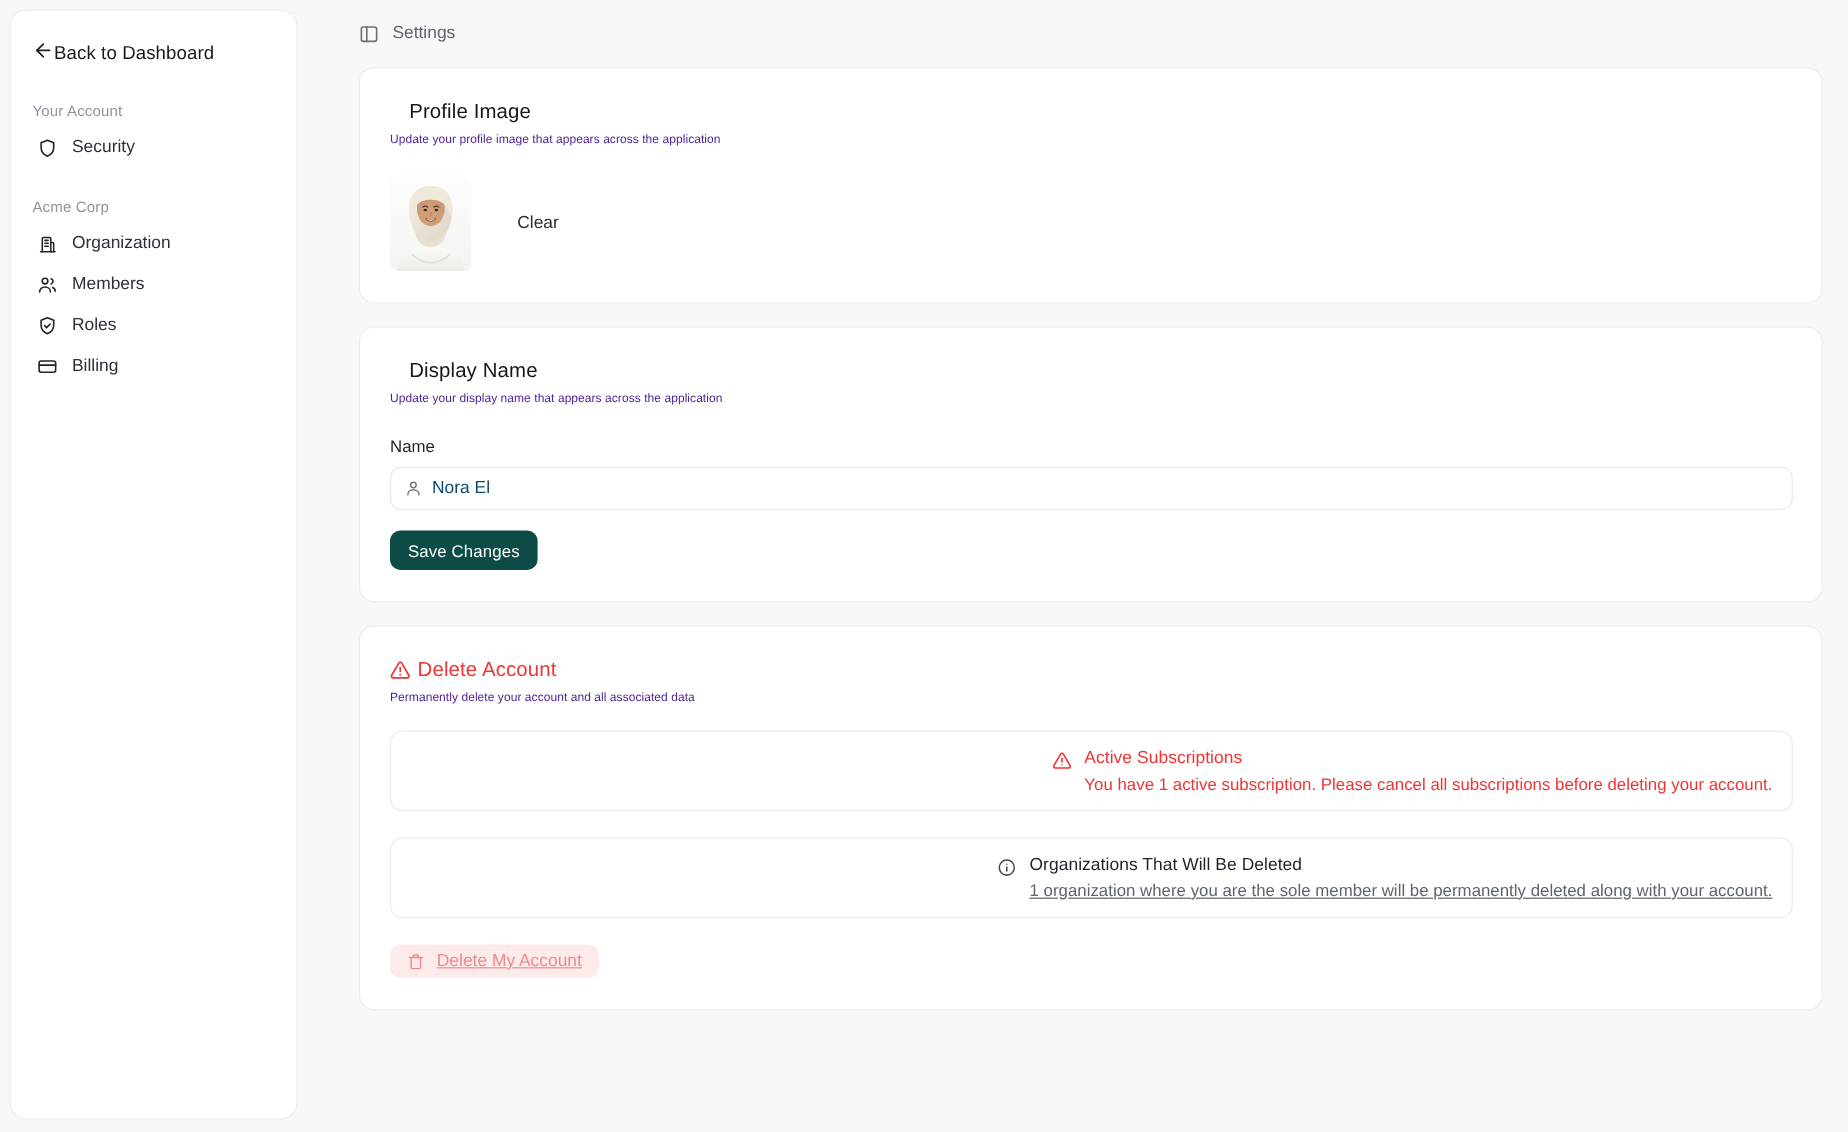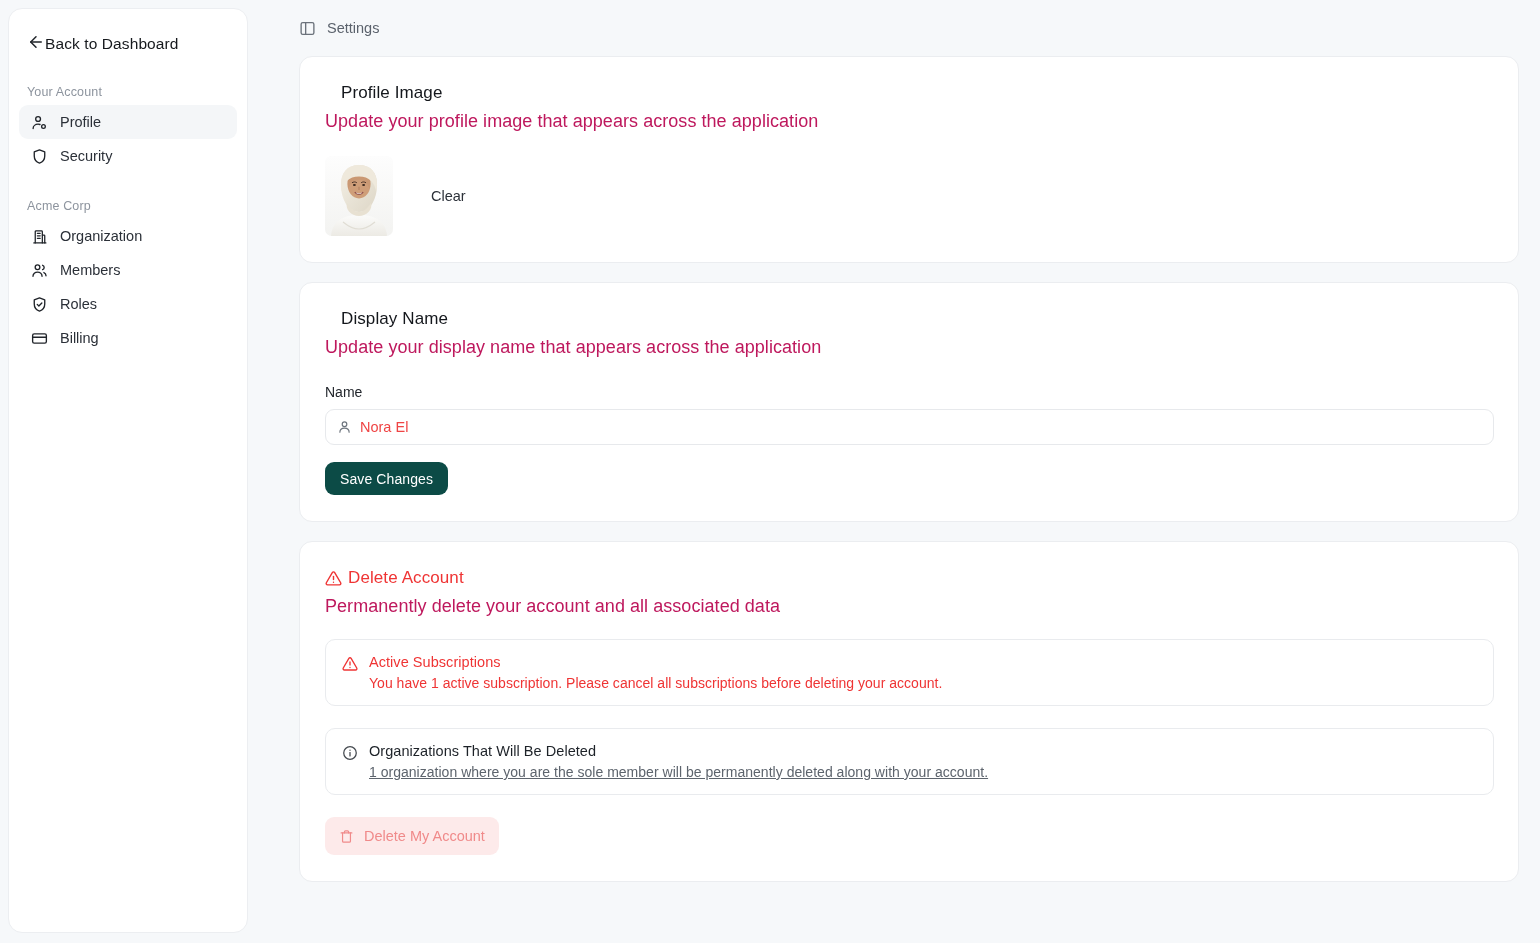--- a/index.html
+++ b/index.html
@@ -65,21 +65,21 @@
     border-radius: 13px;
     padding: 26px 24px 26px 25px;
     margin-bottom: 19px;
   }
   .card-title {
     font-size: 17px; color: #14171c; font-weight: 400;
     letter-spacing: .1px;
     margin-left: 16px;
   }
   .card-sub {
-    font-size: 18px; color: #be185d; margin-top: 8px; letter-spacing: .05px;
+    font-size: 10px; color: #4c1d95; margin-top: 8px; letter-spacing: .05px;
   }
 
   
   .avatar-row { display: flex; align-items: center; gap: 26px; margin-top: 24px; }
   .avatar {
     width: 68px; height: 80px; border-radius: 7px;
     overflow: hidden; background: #fbfbfb; position: relative;
     flex: 0 0 auto;
   }
   .avatar svg { display: block; width: 100%; height: 100%; }
@@ -97,21 +97,21 @@
     height: 36px;
   }
   .input-wrap .pre-ico {
     position: absolute; left: 12px; top: 50%; transform: translateY(-50%);
     width: 15px; height: 15px; pointer-events: none;
   }
   .text-input {
     width: 100%; height: 36px;
     border: 1px solid #e7e9ec; border-radius: 9px;
     background: #fff; padding: 0 12px 0 34px;
-    font-size: 14.5px; color: #ef4444;
+    font-size: 14.5px; color: #0c4a6e;
     font-family: inherit; outline: none;
   }
   .text-input::placeholder { color: #9aa1aa; }
   .save-btn {
     margin-top: 17px;
     background: #0c4b46; color: #fff;
     border: none; border-radius: 9px;
     height: 33px; padding: 0 15px;
     font-size: 14px; font-family: inherit;
     cursor: pointer; letter-spacing: .1px;
@@ -120,38 +120,39 @@
   
   .danger-title {
     display: flex; align-items: center; gap: 6px;
     color: #ef3434; font-size: 17px; letter-spacing: .1px;
   }
   .danger-title svg { width: 17px; height: 17px; display: block; }
   .alert-box {
     border: 1px solid #e9ebee; border-radius: 10px;
     background: #fff; padding: 14px 16px;
     margin-top: 22px;
-    display: flex; gap: 11px; align-items: flex-start;
+    display: flex; gap: 11px; align-items: flex-start; justify-content: flex-end;
   }
   .alert-box .a-ico { width: 16px; height: 16px; flex: 0 0 16px; margin-top: 2px; }
   .alert-box .a-ico svg { width: 16px; height: 16px; display: block; }
   .a-head { font-size: 14.5px; letter-spacing: .05px; }
   .a-body { font-size: 14px; margin-top: 5px; letter-spacing: .02px; }
   .alert-danger .a-head, .alert-danger .a-body { color: #ef3434; }
   .alert-info .a-head { color: #1d2228; }
   .alert-info .a-body { color: #5d646d; text-decoration: underline; }
 
   .delete-btn {
     margin-top: 22px;
     display: inline-flex; align-items: center; gap: 10px;
     background: #fdeaea; color: #f08a8a;
     border: none; border-radius: 9px;
-    height: 38px; padding: 0 14px;
+    height: 28px; padding: 0 14px;
     font-size: 14.5px; font-family: inherit;
     cursor: not-allowed;
+    text-decoration: underline;
   }
   .delete-btn svg { width: 15px; height: 15px; display: block; }
 </style>
 </head>
 <body>
 
 <div class="app">
 
   <aside class="sidebar">
 
@@ -161,30 +162,20 @@
           <line x1="19" y1="12" x2="5" y2="12"></line>
             <polyline points="12 19 5 12 12 5"></polyline>
         </svg>
       </span>
       <span class="lbl">Back to Dashboard</span>
     </div>
 
     <div class="sb-section">Your Account</div>
     <div class="nav-list">
 
-      <div class="nav-item active">
-        <span class="ico">
-          <svg viewBox="0 0 24 24" fill="none" stroke="#20242a" stroke-width="1.9" stroke-linecap="round" stroke-linejoin="round">
-            <circle cx="10" cy="7" r="3.4"></circle>
-            <path d="M3 20.5c0-3.6 3.1-6.1 7-6.1 1 0 1.9.15 2.7.43"></path>
-            <circle cx="17.6" cy="17.6" r="2.6"></circle>
-          </svg>
-        </span>
-        <span>Profile</span>
-      </div>
 
       <div class="nav-item">
         <span class="ico">
           <svg viewBox="0 0 24 24" fill="none" stroke="#20242a" stroke-width="1.9" stroke-linecap="round" stroke-linejoin="round">
             <path d="M12 2.6l7.4 3v5.6c0 4.8-3.1 8.6-7.4 10.2-4.3-1.6-7.4-5.4-7.4-10.2V5.6z"></path>
           </svg>
         </span>
         <span>Security</span>
       </div>
     </div>

